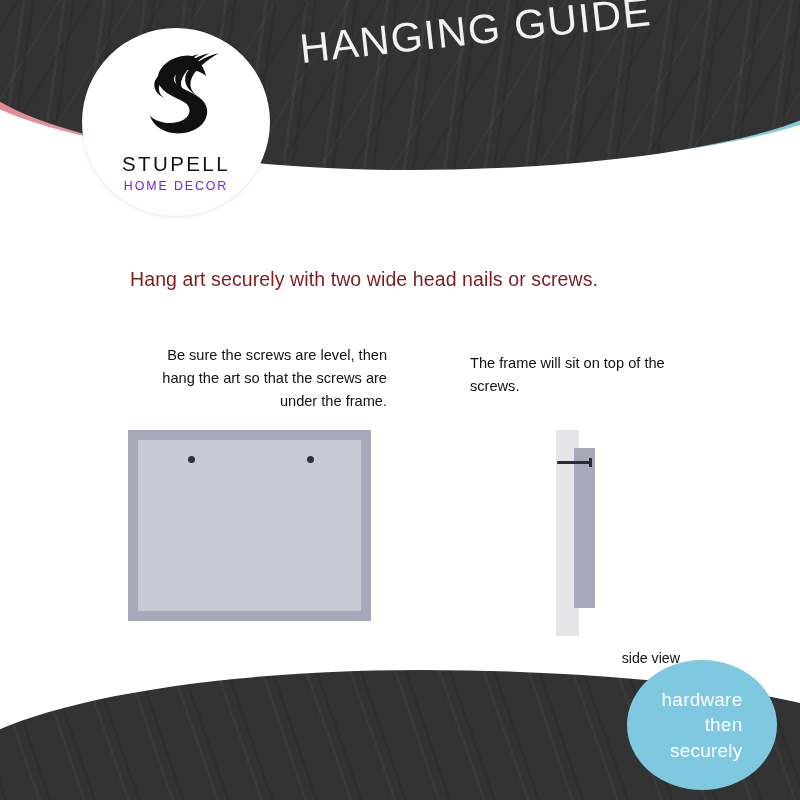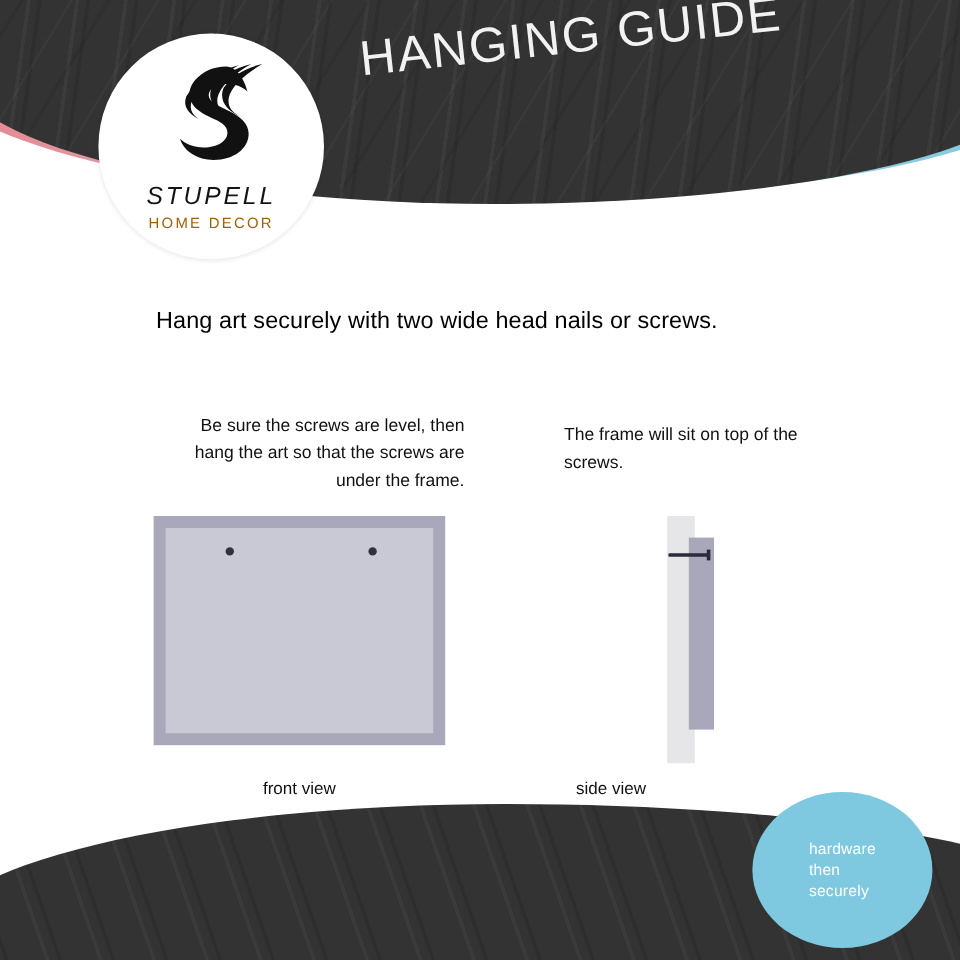--- a/index.html
+++ b/index.html
@@ -41,26 +41,26 @@
     color:#f2f2f2;font-size:41px;letter-spacing:1.6px;font-weight:400;
     transform:rotate(-6.2deg);transform-origin:left center;white-space:nowrap;
     font-family:"Liberation Sans", sans-serif;
   }
 
   
   .logo-badge{position:absolute;left:82px;top:28px;width:188px;height:188px;border-radius:50%;
     background:#ffffff;box-shadow:0 1px 4px rgba(0,0,0,0.10);
     display:flex;flex-direction:column;align-items:center;justify-content:flex-start;}
   .logo-mark{width:104px;height:104px;margin-top:17px;}
-  .logo-name{font-size:20.5px;letter-spacing:2.4px;color:#141414;margin-top:3px;font-weight:400;font-style:italic;}
-  .logo-sub{font-size:12.4px;letter-spacing:1.9px;color:#a16207;margin-top:3px;font-weight:400;}
+  .logo-name{font-size:20.5px;letter-spacing:2.4px;color:#141414;margin-top:3px;font-weight:400;}
+  .logo-sub{font-size:12.4px;letter-spacing:1.9px;color:#6d28d9;margin-top:3px;font-weight:400;}
 
   
   .subtitle{position:absolute;left:288px;top:186px;font-size:27px;color:#1a1a1a;letter-spacing:0.4px;}
-  .lede{position:absolute;left:130px;top:256px;width:560px;font-size:19.5px;color:#000000;letter-spacing:0.1px;}
+  .lede{position:absolute;left:130px;top:268px;width:560px;font-size:19.5px;color:#7f1d1d;letter-spacing:0.1px;}
 
   .note-left{position:absolute;left:142px;top:344px;width:245px;font-size:14.6px;
     color:#111;line-height:1.58;text-align:right;}
   .note-right{position:absolute;left:470px;top:352px;width:220px;font-size:14.6px;
     color:#111;line-height:1.58;text-align:left;}
 
   
   .front-frame{position:absolute;left:128px;top:430px;width:243px;height:191px;
     background:#a9a8bb;}
   .front-mat{position:absolute;left:10px;top:10px;right:10px;bottom:10px;background:#c9c9d6;}
@@ -69,39 +69,39 @@
   .dot-right{left:179px;top:26px;}
   .cap-front{position:absolute;left:128px;top:650px;width:243px;text-align:center;
     font-size:14.2px;color:#111;}
 
   
   .side-wall{position:absolute;left:556px;top:430px;width:23px;height:206px;background:#e6e6e8;}
   .side-frame{position:absolute;left:574px;top:448px;width:21px;height:160px;background:#a9a8bb;}
   .nail{position:absolute;left:557px;top:458px;width:39px;height:9px;}
   .nail-shaft{position:absolute;left:0;top:3px;width:34px;height:3px;background:#2a2a3a;border-radius:1px;}
   .nail-head{position:absolute;left:32px;top:0;width:3px;height:9px;background:#2a2a3a;}
-  .cap-side{position:absolute;left:480px;top:650px;width:200px;text-align:left;
+  .cap-side{position:absolute;left:480px;top:650px;width:200px;text-align:right;
     font-size:14.2px;color:#111;}
 
   
   .footer-wrap{position:absolute;left:0;bottom:0;width:800px;height:145px;overflow:hidden;}
   .footer-dark{position:absolute;left:-60px;bottom:-120px;width:960px;height:250px;
     background:#333333;border-radius:50% 50% 0 0/46% 34% 0 0;overflow:hidden;}
   .footer-stripes{position:absolute;left:-150px;bottom:-300px;width:1200px;height:640px;
     background:repeating-linear-gradient(66deg,
       rgba(255,255,255,0.035) 0px, rgba(255,255,255,0.035) 3px,
       rgba(0,0,0,0.0) 3px, rgba(0,0,0,0.0) 10px,
       rgba(0,0,0,0.10) 10px, rgba(0,0,0,0.10) 13px,
       rgba(0,0,0,0.0) 13px, rgba(0,0,0,0.0) 42px);
     border-radius:50%;transform:rotate(5deg);}
 
   
   .hf-badge{position:absolute;left:627px;top:660px;width:150px;height:130px;border-radius:50%;
     background:#7ec9e0;display:flex;align-items:center;justify-content:center;}
-  .hf-text{color:#ffffff;font-size:13px;line-height:1.32;text-align:left;letter-spacing:0.2px;}
+  .hf-text{color:#ffffff;font-size:19px;line-height:1.32;text-align:right;letter-spacing:0.2px;}
 </style>
 </head>
 <body>
 
 <div id="page">
 
   <div class="header-wrap">
     <div class="ribbon"></div>
     <div class="ribbon-mask"></div>
     <div class="header-dark">
@@ -129,21 +129,20 @@
   <div class="lede">Hang art securely with two wide head nails or screws.</div>
 
   <div class="note-left">Be sure the screws are level, then hang the art so that the screws are under the frame.</div>
   <div class="note-right">The frame will sit on top of the screws.</div>
 
   <div class="front-frame">
     <div class="front-mat"></div>
     <div class="dot dot-left"></div>
     <div class="dot dot-right"></div>
   </div>
-  <div class="cap-front">front view</div>
 
   <div class="side-wall"></div>
   <div class="side-frame"></div>
   <div class="nail">
     <div class="nail-shaft"></div>
     <div class="nail-head"></div>
   </div>
   <div class="cap-side">side view</div>
 
   <div class="footer-wrap">

